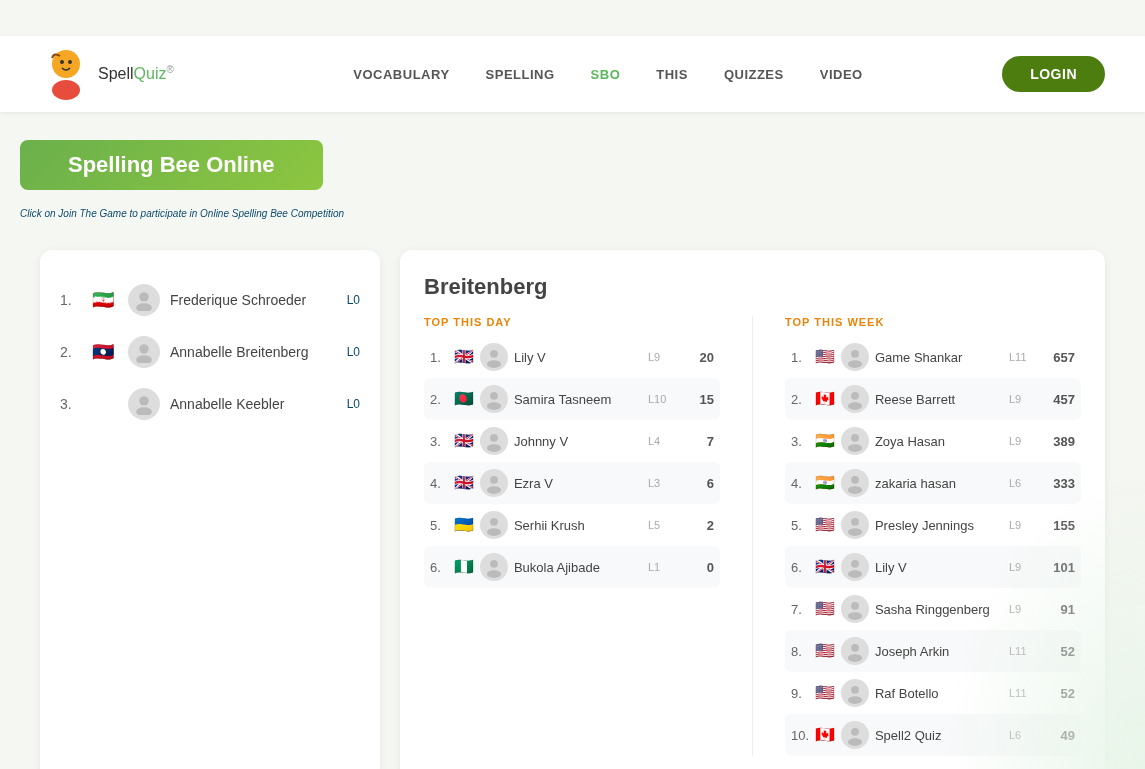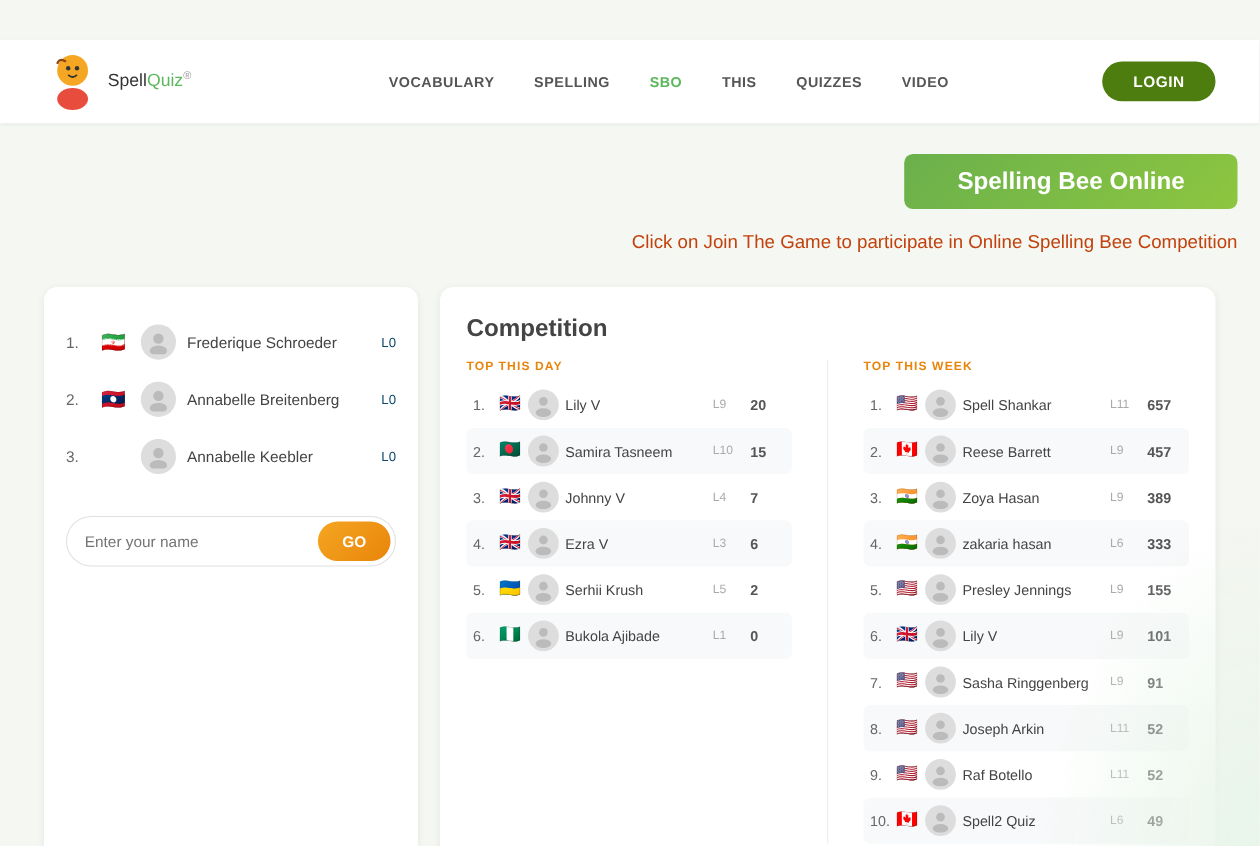--- a/index.html
+++ b/index.html
@@ -60,37 +60,38 @@
       border-radius: 24px;
       padding: 10px 28px;
       font-size: 14px;
       font-weight: 700;
       cursor: pointer;
       letter-spacing: 0.5px;
     }
 
     
     .hero {
-      text-align: right;
+      text-align: left;
       padding: 28px 20px 18px;
     }
     .hero-badge {
       display: inline-block;
       background: linear-gradient(135deg, #6ab04c, #8dc63f);
       color: #fff;
       font-size: 22px;
       font-weight: 700;
       padding: 12px 48px;
       border-radius: 8px;
       margin-bottom: 16px;
     }
     .hero-sub {
-      color: #c2410c;
-      font-size: 17px;
+      color: #0c4a6e;
+      font-size: 10px;
       line-height: 1.6;
+      font-style: italic;
     }
 
     
     .main-content {
       display: flex;
       gap: 20px;
       padding: 10px 40px 30px;
     }
 
     
@@ -241,20 +242,21 @@
     .champ-level {
       font-size: 11px;
       color: #aaa;
       width: 28px;
     }
     .champ-score {
       font-size: 13px;
       color: #555;
       font-weight: 600;
       width: 32px;
+      text-align: right;
     }
 
     .separator-line {
       width: 1px;
       background: #eee;
       margin: 0 8px;
     }
 
     
     .bg-decoration {
@@ -338,28 +340,24 @@
       <svg viewBox="0 0 28 28" width="22" height="22">
               <circle cx="14" cy="10" r="6" fill="#bbb"></circle>
               <ellipse cx="14" cy="24" rx="10" ry="6" fill="#bbb"></ellipse>
             </svg>
     </span>
     <span class="player-name">Annabelle Keebler</span>
     <span class="player-level">L0</span>
   </li>
       </ul>
 
-    <div class="name-input-area">
-      <input class="name-input" type="text" placeholder="Enter your name" style="">
-      <button class="go-btn">GO</button>
-    </div>
   </div>
 
   <div class="championship-card">
-    <div class="championship-title">Competition</div>
+    <div class="championship-title">Breitenberg</div>
     <div class="champ-columns">
 
       <div class="champ-col">
         <div class="champ-col-header">TOP THIS DAY</div>
         <div id="top-day-list">
             <div class="champ-row">
       <span class="champ-rank">1.</span>
       <span style="font-size:16px;line-height:16px;">🇬🇧</span>
       <span class="champ-avatar">
         <svg viewBox="0 0 28 28" width="22" height="22">
@@ -446,21 +444,21 @@
         <div id="top-week-list">
             <div class="champ-row">
       <span class="champ-rank">1.</span>
       <span style="font-size:16px;line-height:16px;">🇺🇸</span>
       <span class="champ-avatar">
         <svg viewBox="0 0 28 28" width="22" height="22">
                   <circle cx="14" cy="10" r="5" fill="#bbb"></circle>
                   <ellipse cx="14" cy="23" rx="9" ry="5" fill="#bbb"></ellipse>
                 </svg>
       </span>
-      <span class="champ-name">Spell Shankar</span>
+      <span class="champ-name">Game Shankar</span>
       <span class="champ-level">L11</span>
       <span class="champ-score">657</span>
     </div>
             <div class="champ-row">
       <span class="champ-rank">2.</span>
       <span style="font-size:16px;line-height:16px;">🇨🇦</span>
       <span class="champ-avatar">
         <svg viewBox="0 0 28 28" width="22" height="22">
                   <circle cx="14" cy="10" r="5" fill="#bbb"></circle>
                   <ellipse cx="14" cy="23" rx="9" ry="5" fill="#bbb"></ellipse>

